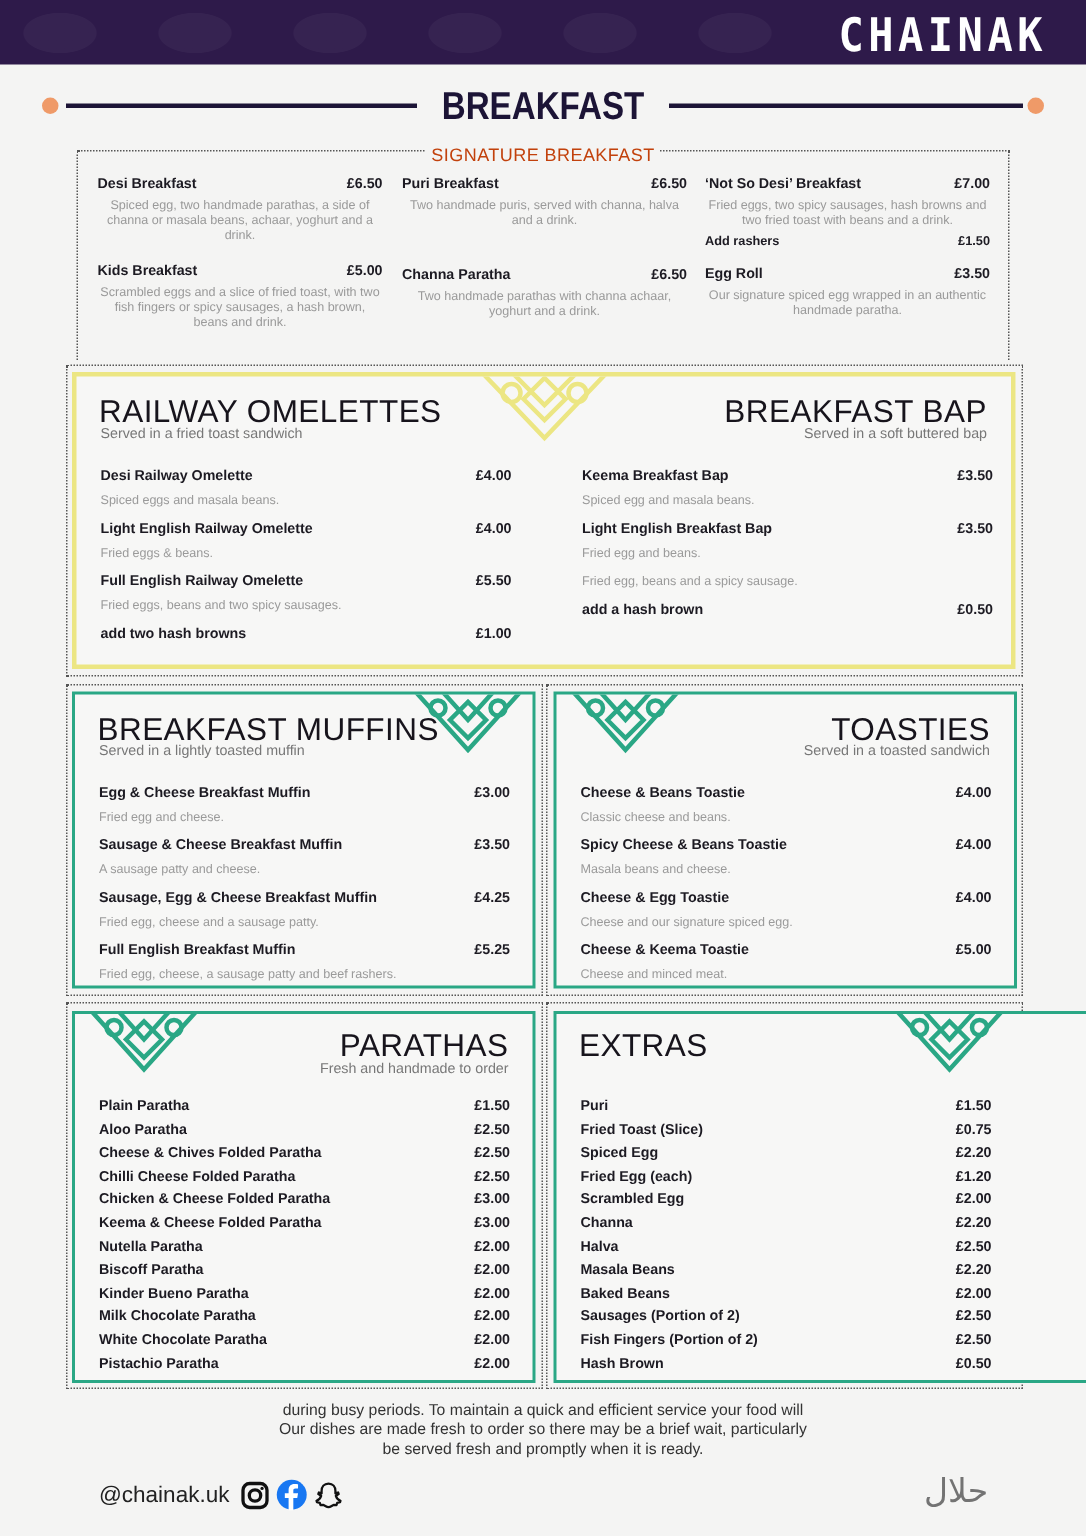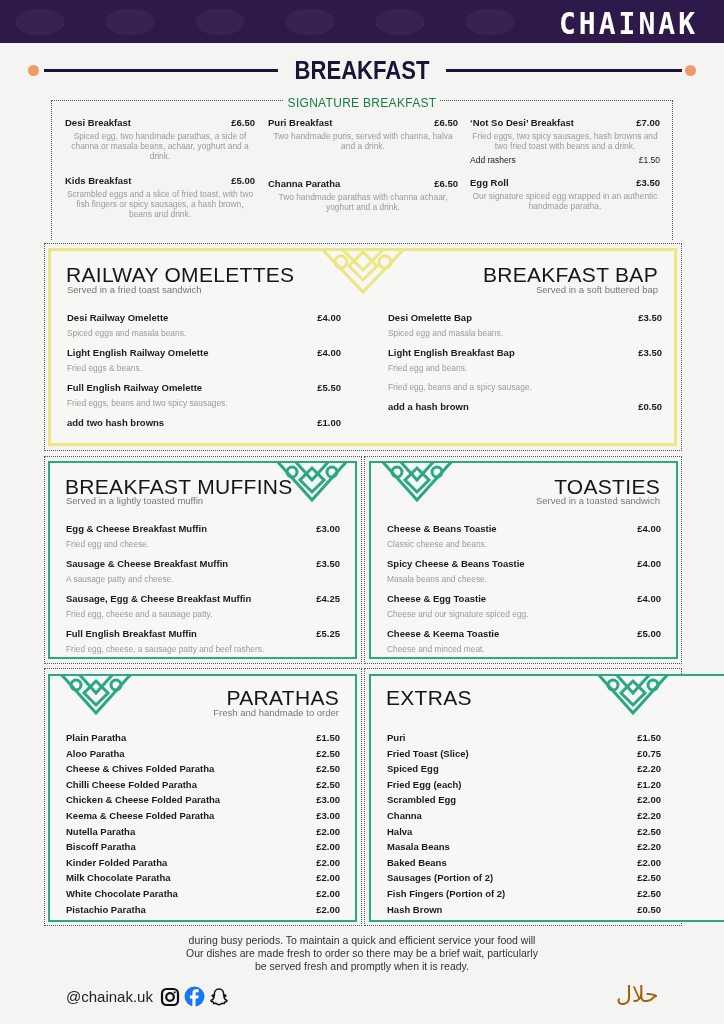--- a/index.html
+++ b/index.html
@@ -36,44 +36,44 @@
     font-family: "Liberation Sans", sans-serif; font-weight: bold;
     font-size: 26px; color: #1c1436; letter-spacing: 0px;
     transform: scaleX(0.85);
   }
   .dot-frame { position: absolute; border: 1.5px dotted #555; }
   .sig-frame { left: 51px; top: 100px; width: 622px; height: 140px; border-bottom: none; }
   .sig-label {
     position: absolute; left: 0; width: 724px; top: 92px; text-align: center;
   }
   .sig-label span {
-    background: #f4f4f3; padding: 0 4px; font-size: 12px; color: #15803d;
+    background: #f4f4f3; padding: 0 4px; font-size: 12px; color: #c2410c;
     font-family: "Liberation Sans", sans-serif; letter-spacing: 0.3px;
   }
   .sig-col { position: absolute; width: 190px; }
   .item-head { display: flex; justify-content: space-between; font-family: "Liberation Sans", sans-serif; font-weight: bold; font-size: 9.5px; color: #1c1a22; }
   .item-desc { font-family: "Liberation Sans", sans-serif; font-size: 8.4px; color: #9a9a9a; line-height: 10px; margin-top: 3px; }
   .sig-item { margin-bottom: 14px; text-align: center; }
-  .sub-row { display: flex; justify-content: space-between; font-family: "Liberation Sans", sans-serif; font-weight: normal; font-size: 8.5px; margin-top: 4px; }
+  .sub-row { display: flex; justify-content: space-between; font-family: "Liberation Sans", sans-serif; font-weight: bold; font-size: 8.5px; margin-top: 4px; }
 
   .panel { position: absolute; border: 2.5px solid #2aa785; background: #f7f7f6; overflow: hidden; }
   .panel.yellow { border-color: #ece683; border-width: 3px; }
   .section-title { position: absolute; font-family: "Liberation Sans", sans-serif; font-size: 21px; color: #17141c; letter-spacing: 0.3px; }
   .section-sub { position: absolute; font-family: "Liberation Sans", sans-serif; font-size: 9.5px; color: #777; }
   .menu-list { position: absolute; }
   .menu-item { margin-bottom: 9px; }
   .menu-item .item-head { font-size: 9.5px; }
   .menu-item .item-desc { margin-top: 5px; font-size: 8.4px; }
   .compact .row { display: flex; justify-content: space-between; font-family: "Liberation Sans", sans-serif; font-weight: bold; font-size: 9.5px; height: 15.6px; }
   .ornament { position: absolute; }
 
   .footer-note { position: absolute; left: 0; width: 724px; top: 934px; text-align: center; font-family: "Liberation Sans", sans-serif; font-size: 10.5px; line-height: 13px; color: #333; }
   .social { position: absolute; left: 66px; top: 986px; display: flex; align-items: center; gap: 4px; }
   .handle { font-family: "Liberation Sans", sans-serif; font-size: 15px; color: #222; margin-right: 3px; }
-  .halal { position: absolute; left: 616px; top: 982px; font-size: 22px; color: #a16207; font-family: "DejaVu Sans", sans-serif; }
+  .halal { position: absolute; left: 616px; top: 982px; font-size: 22px; color: #737373; font-family: "DejaVu Sans", sans-serif; }
 </style>
 </head>
 <body>
 
 <div class="header">
   <div class="brand">CHAINAK</div>
 </div>
 
 <div class="title-row">
   <div class="title-dot" style="left:0;"></div>
@@ -180,21 +180,21 @@
     <div class="menu-item">
         <div class="item-head">
           <span>add two hash browns</span>
           <span>£1.00</span>
         </div>
       </div>
   </div>
   <div class="menu-list" style="left:337px; top:61px; width:274px;">
     <div class="menu-item">
         <div class="item-head">
-          <span>Desi Omelette Bap</span>
+          <span>Keema Breakfast Bap</span>
           <span>£3.50</span>
         </div>
         <div class="item-desc">Spiced egg and masala beans.</div>
       </div>
     <div class="menu-item">
         <div class="item-head">
           <span>Light English Breakfast Bap</span>
           <span>£3.50</span>
         </div>
         <div class="item-desc">Fried egg and beans.</div>
@@ -341,21 +341,21 @@
       </div>
     <div class="row">
         <span>Nutella Paratha</span>
         <span>£2.00</span>
       </div>
     <div class="row">
         <span>Biscoff Paratha</span>
         <span>£2.00</span>
       </div>
     <div class="row">
-        <span>Kinder Folded Paratha</span>
+        <span>Kinder Bueno Paratha</span>
         <span>£2.00</span>
       </div>
     <div class="row">
         <span>Milk Chocolate Paratha</span>
         <span>£2.00</span>
       </div>
     <div class="row">
         <span>White Chocolate Paratha</span>
         <span>£2.00</span>
       </div>

